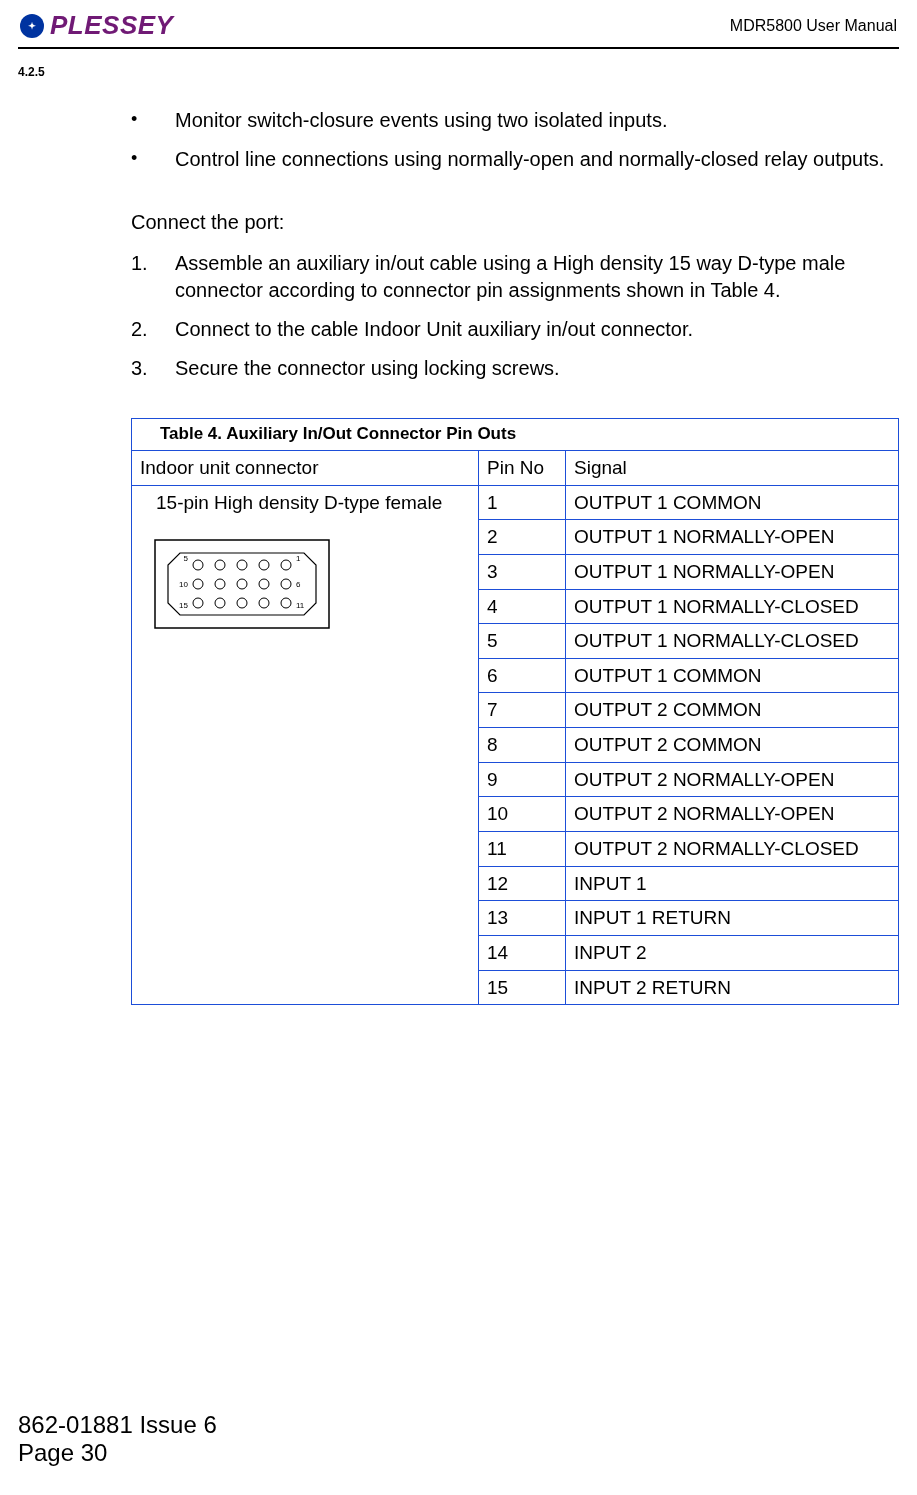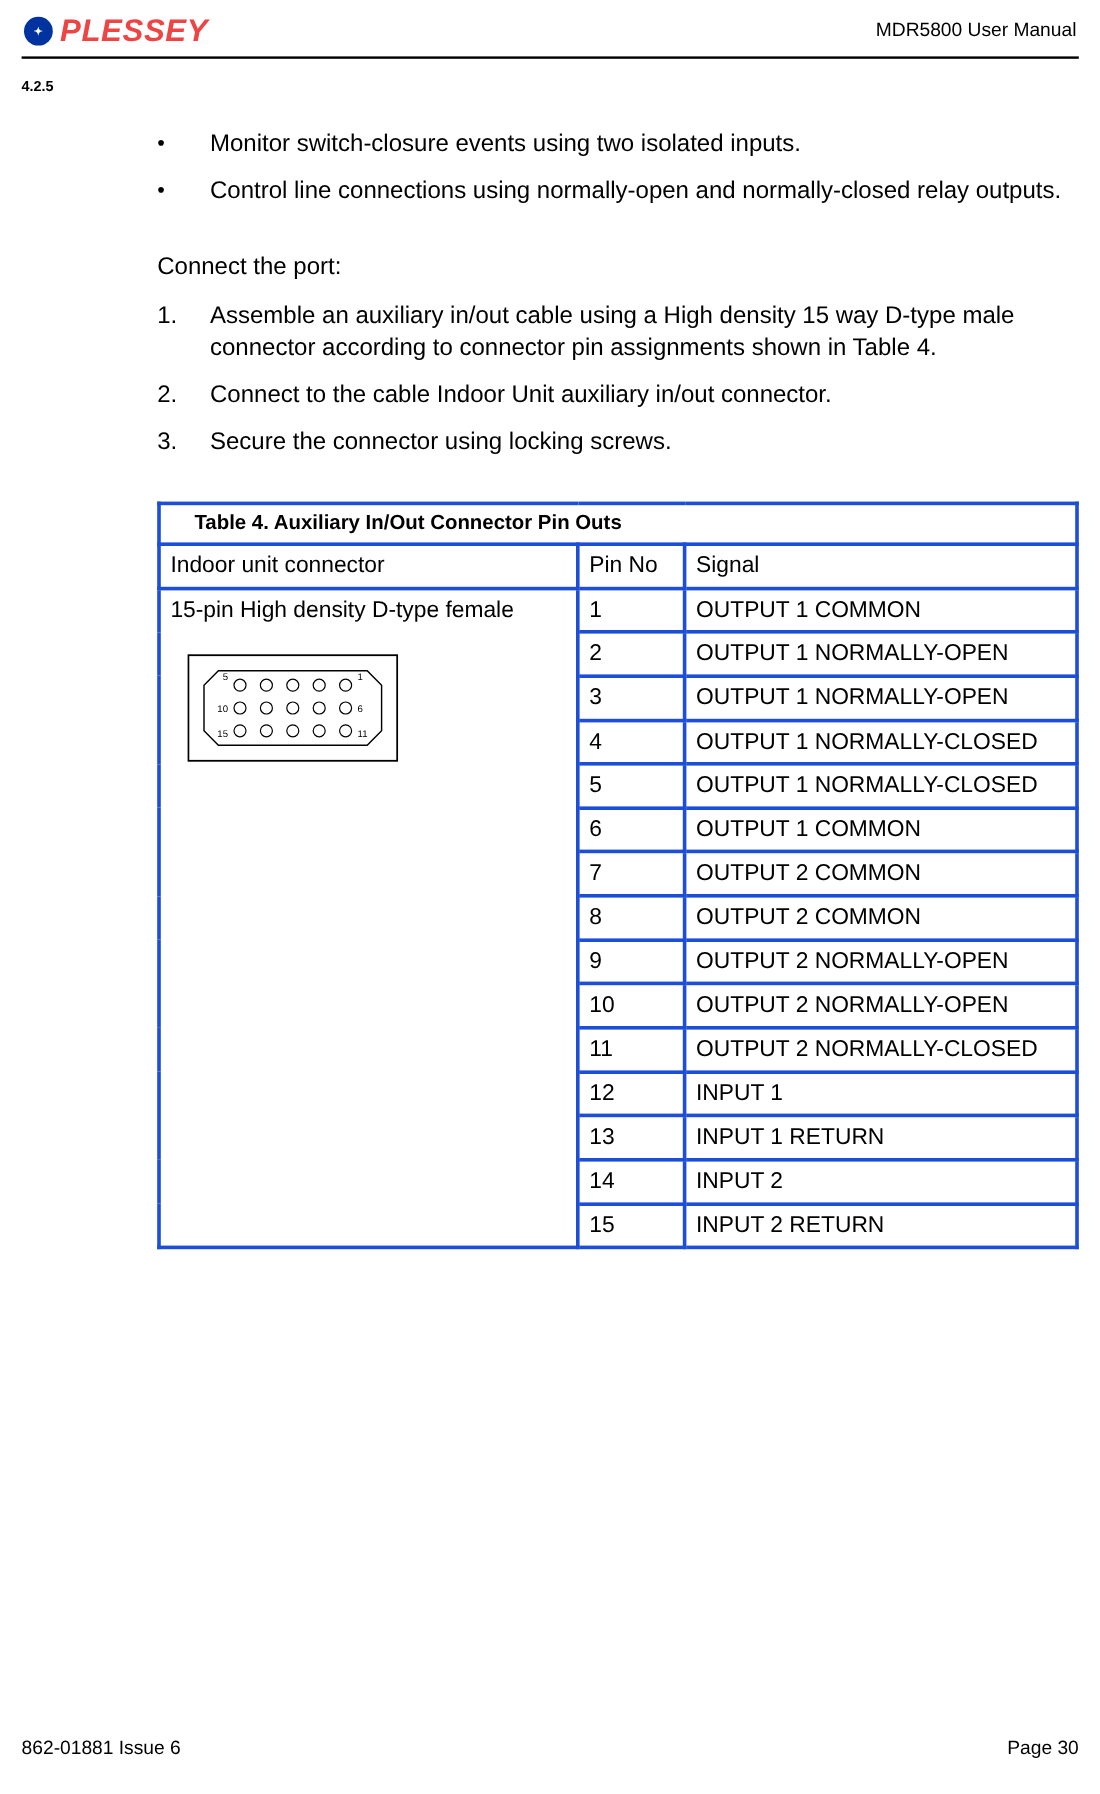--- a/index.html
+++ b/index.html
@@ -40,21 +40,21 @@
     color: #fff;
     font-size: 9px;
     font-weight: bold;
   }
   .logo-text {
     font-family: Arial, Helvetica, sans-serif;
     font-weight: 900;
     font-style: italic;
     font-size: 26px;
     letter-spacing: 0.5px;
-    color: #ef4444;
+    color: #701a75;
   }
   .doc-title {
     font-size: 16px;
   }
   .hr-top {
     border: none;
     border-top: 2px solid #000;
     margin: 0 0 16px 0;
   }
   .section-num-row {
@@ -89,52 +89,54 @@
     flex: 1;
   }
   .spacer-md { height: 24px; }
 
   table.pinout {
     border-collapse: collapse;
     width: 100%;
     font-size: 19px;
   }
   table.pinout th, table.pinout td {
-    border: 3px solid #1d4ed8;
+    border: 1px solid #1d4ed8;
     padding: 4px 8px;
     text-align: left;
     vertical-align: top;
   }
   table.pinout .caption-cell {
     font-weight: bold;
     font-size: 17px;
     padding-left: 28px;
   }
   table.pinout th {
     font-weight: normal;
   }
   .conn-cell {
     vertical-align: top;
   }
   .conn-label {
     margin-bottom: 24px;
+    margin-left: 16px;
   }
   .connector-svg-wrap {
     width: 176px;
     margin-left: 14px;
   }
 
   .footer {
     position: absolute;
     bottom: 28px;
     left: 18px;
     right: 18px;
     display: flex;
     justify-content: space-between;
-    font-size: 16px;
+    font-size: 24px;
+    flex-direction: column;
   }
 </style>
 </head>
 <body>
 
 <div class="page">
 
   <div class="header-row">
     <div class="logo-wrap">
       <div class="logo-circle">

